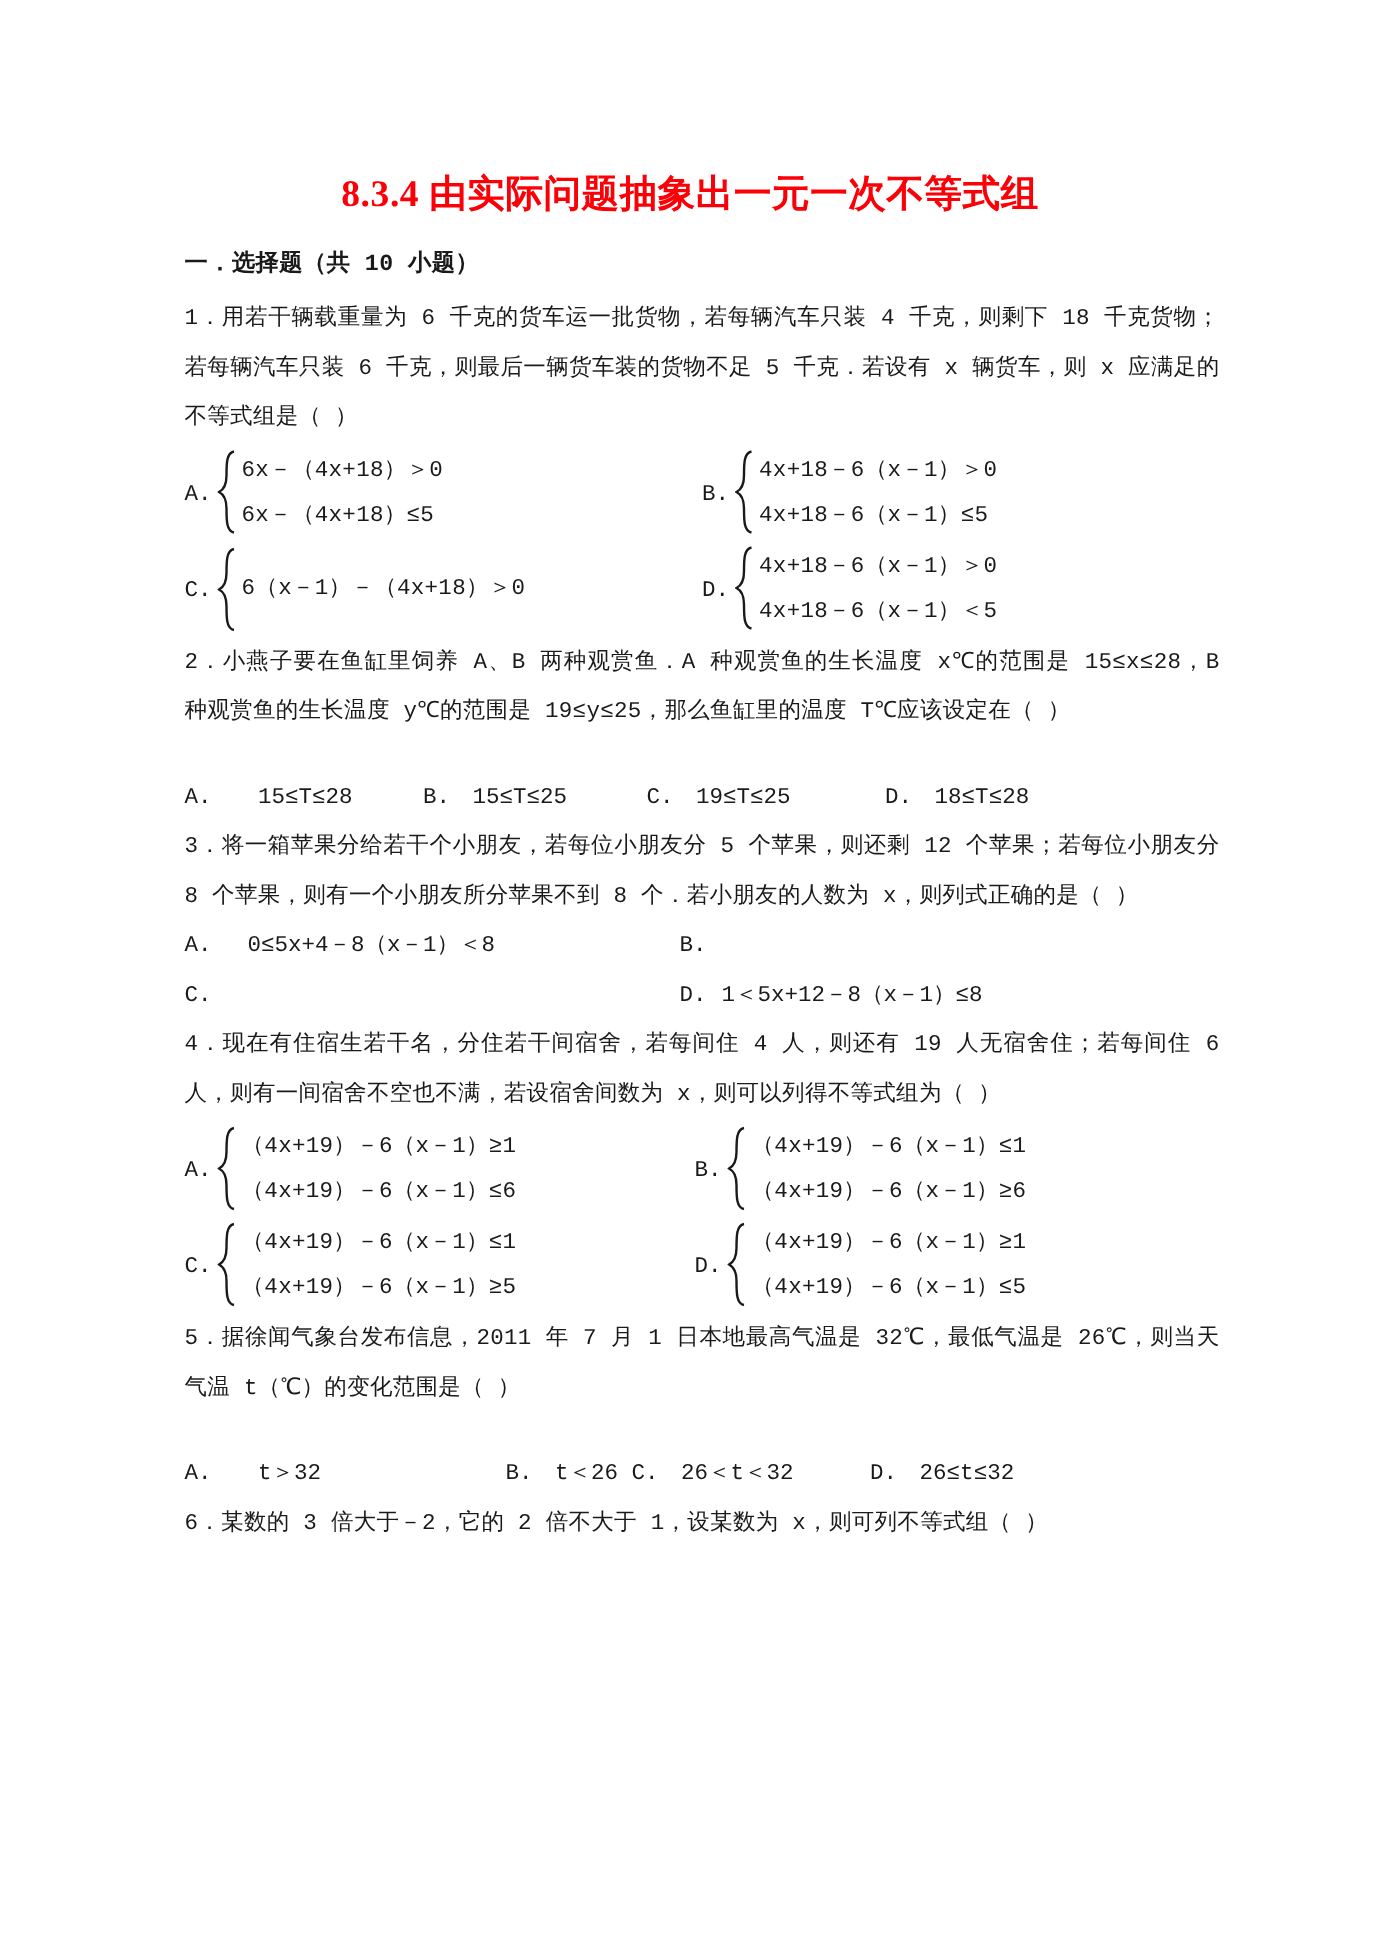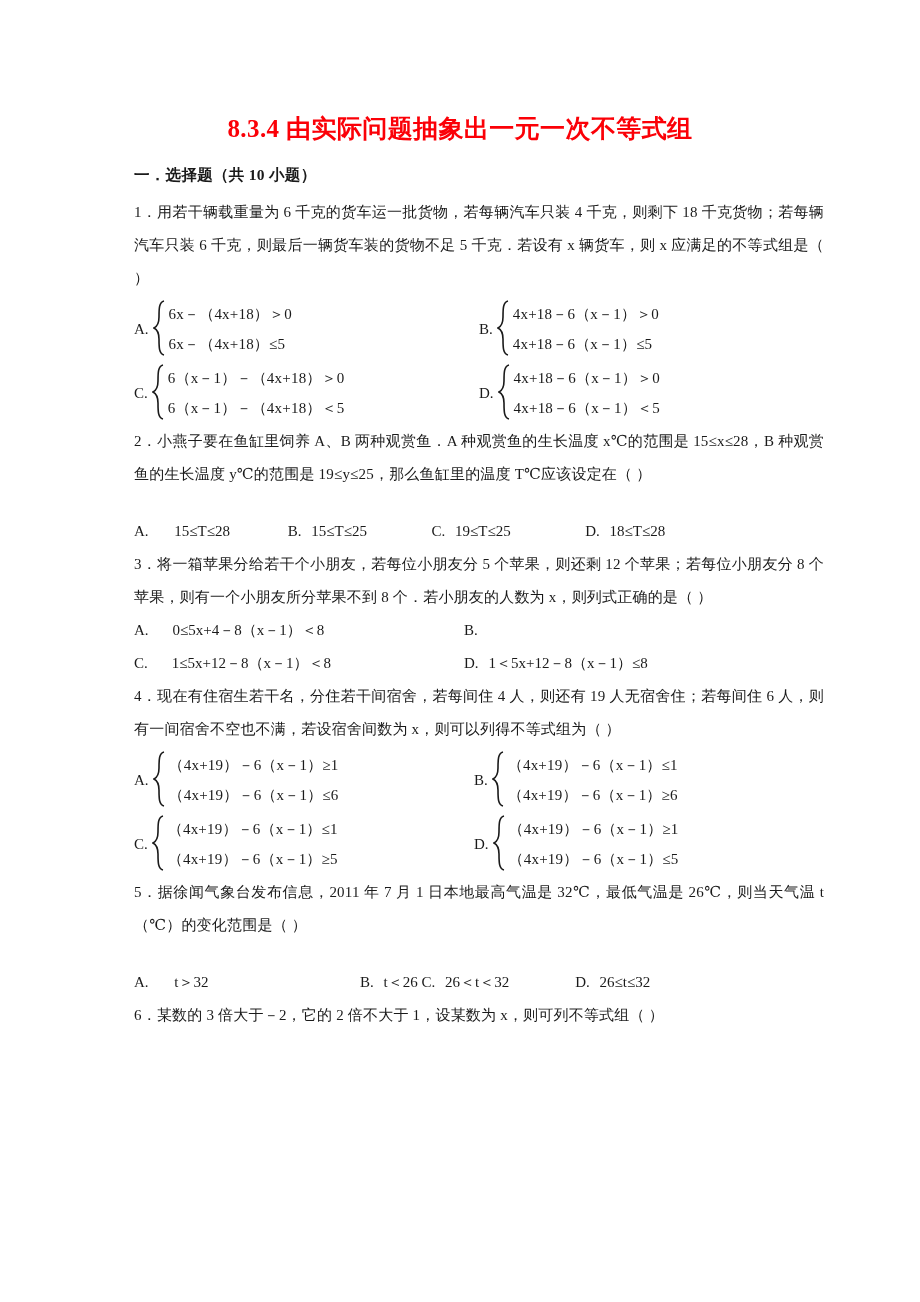--- a/index.html
+++ b/index.html
@@ -31,23 +31,24 @@
     text-align: center;
     color: #fb0007;
     font-size: 25px;
     font-weight: bold;
     letter-spacing: 0.4px;
     font-family: "Liberation Serif", "DejaVu Serif", serif;
   }
 
   .content {
     position: absolute;
-    left: 134px;
+    left: 123px;
     top: 165px;
     width: 690px;
+    font-family: Liberation Mono, monospace;
   }
 
   .section-head {
     font-size: 15.5px;
     font-weight: bold;
     margin: 0 0 10px 0;
     letter-spacing: 0.3px;
   }
 
   .q {
@@ -166,21 +167,20 @@
     <div class="sys-row">
       <div class="sys-item" style="width:345px;">
         <span class="lbl">C.</span>
         <span class="brace">
           <svg width="13" height="58" viewBox="0 0 13 58">
               <path d="M11 2 C6 3 6 10 6 18 C6 25 3 28 1 29 C3 30 6 33 6 40 C6 48 6 55 11 56" fill="none" stroke="#1a1a1a" stroke-width="1.6"></path>
             </svg>
         </span>
         <span class="sys-lines">
           <div>6（x－1）－（4x+18）＞0</div>
-          <div>6（x－1）－（4x+18）＜5</div>
         </span>
       </div>
       <div class="sys-item">
         <span class="lbl">D.</span>
         <span class="brace">
           <svg width="13" height="58" viewBox="0 0 13 58">
               <path d="M11 2 C6 3 6 10 6 18 C6 25 3 28 1 29 C3 30 6 33 6 40 C6 48 6 55 11 56" fill="none" stroke="#1a1a1a" stroke-width="1.6"></path>
             </svg>
         </span>
         <span class="sys-lines">
@@ -220,21 +220,20 @@
         </div>
         <div class="cell">
           <span class="lbl">B.</span>
           <span class="ws" style="width:4px;"></span>
         </div>
       </div>
       <div class="row">
         <div class="cell" style="width:330px;">
           <span class="lbl">C.</span>
           <span class="ws" style="width:18px;"></span>
-            <span>1≤5x+12－8（x－1）＜8</span>
         </div>
         <div class="cell">
           <span class="lbl">D.</span>
           <span class="ws" style="width:4px;"></span>
             <span>1＜5x+12－8（x－1）≤8</span>
         </div>
       </div>
     </div>
 
     <div class="q">4．现在有住宿生若干名，分住若干间宿舍，若每间住 4 人，则还有 19 人无宿舍住；若每间住 6 人，则有一间宿舍不空也不满，若设宿舍间数为 x，则可以列得不等式组为（      ）</div>

